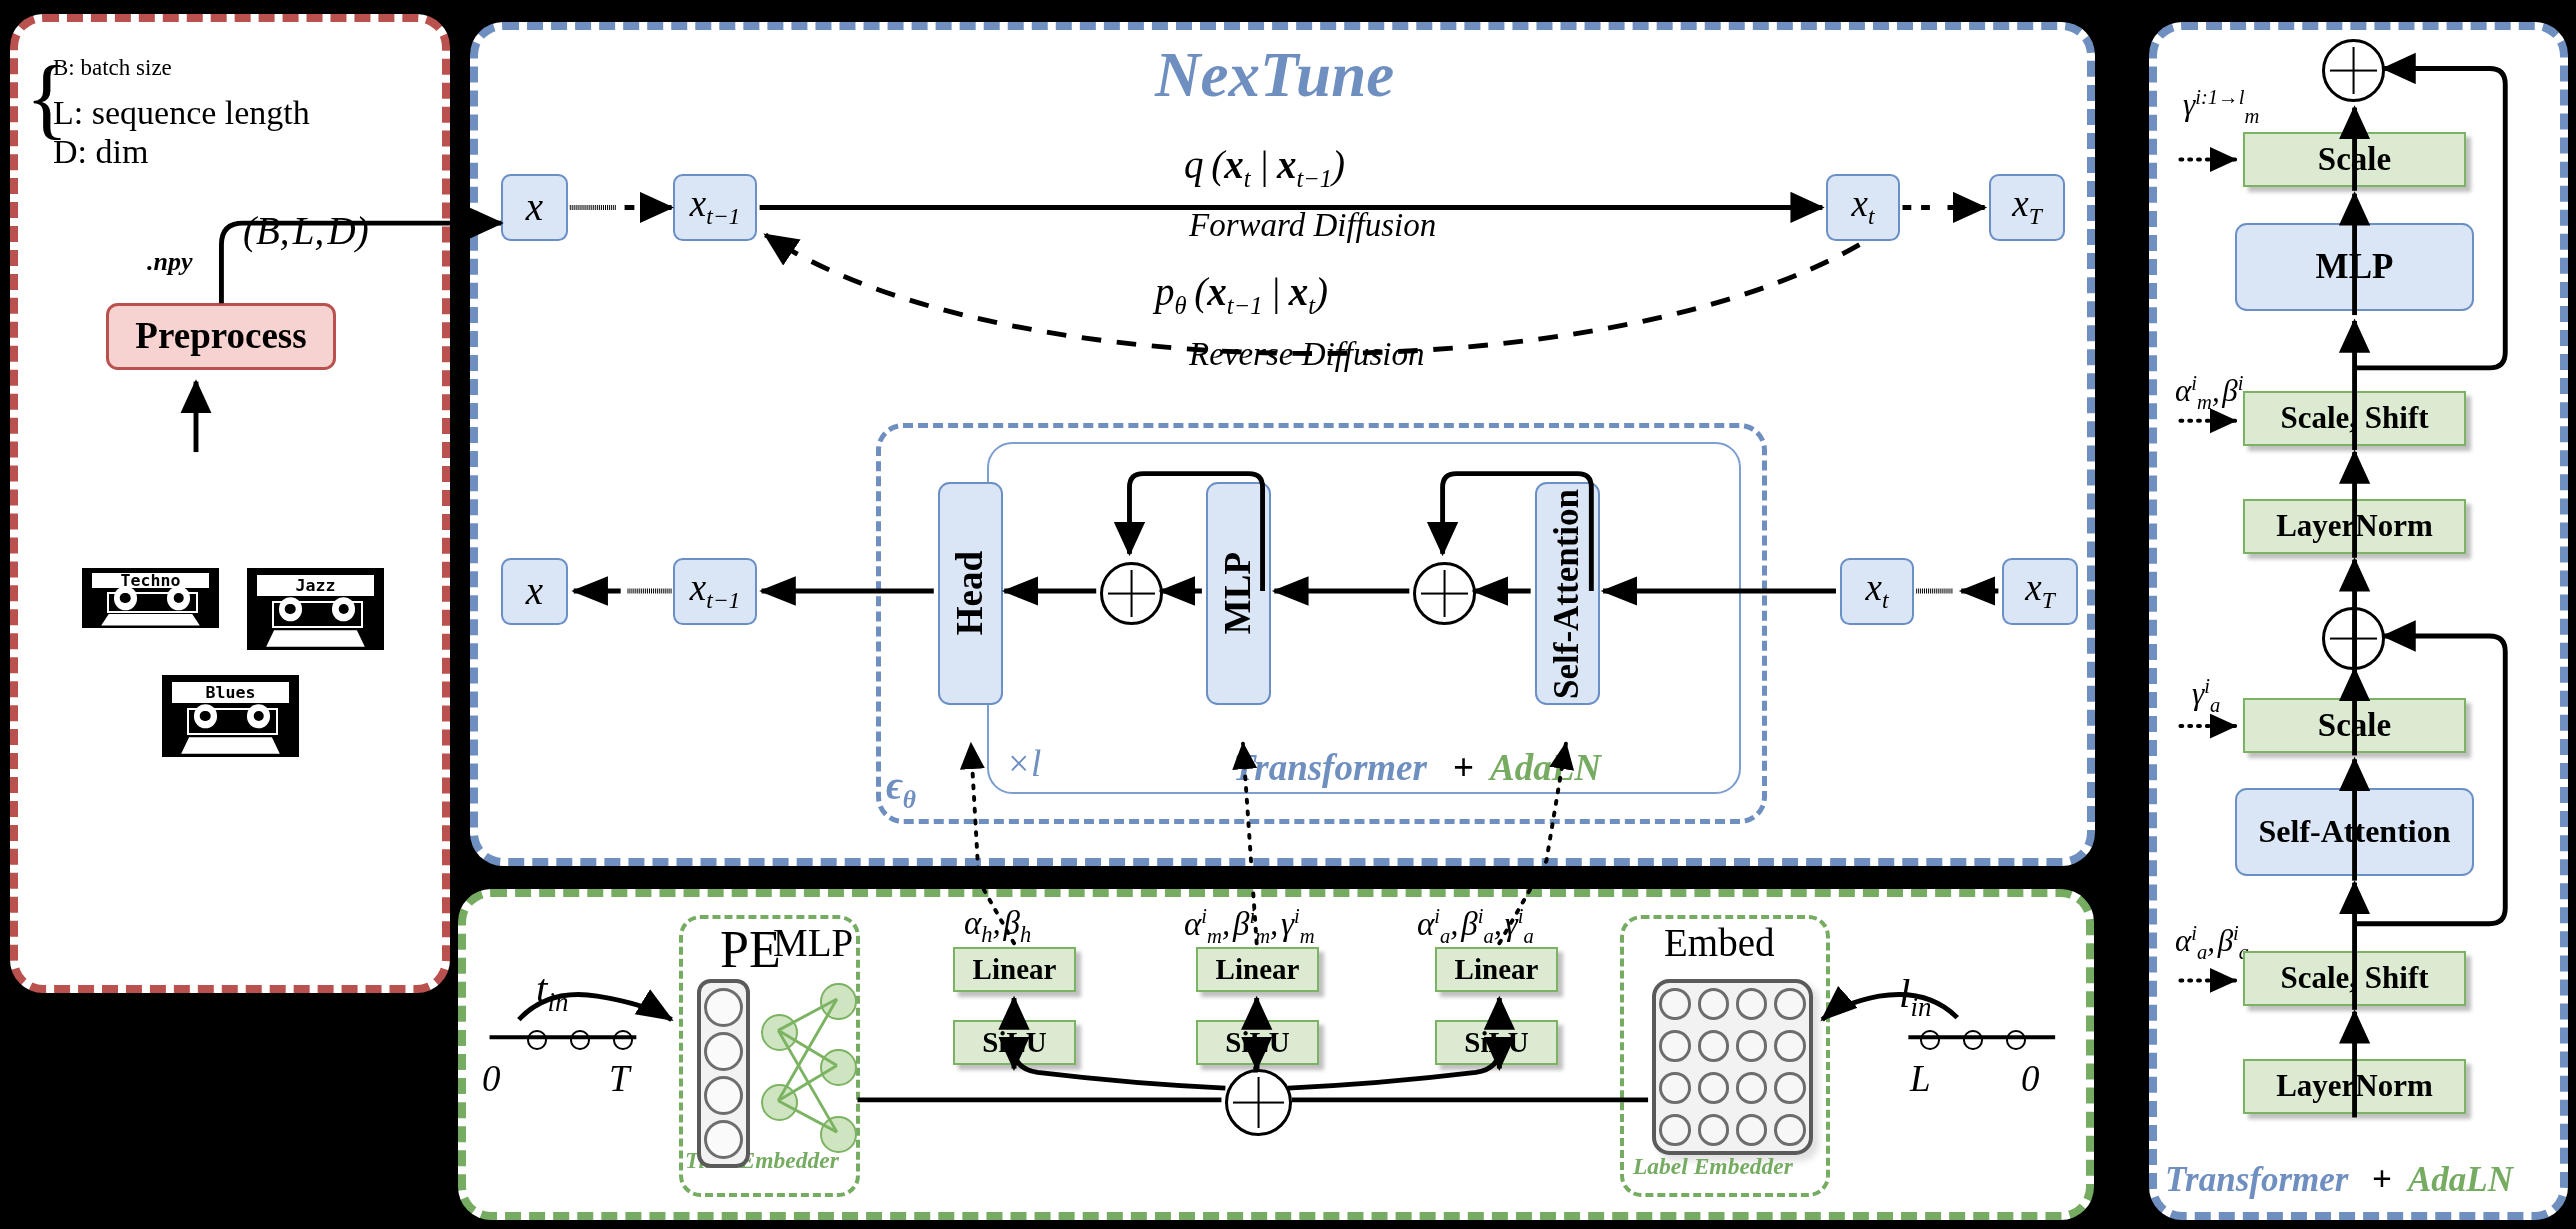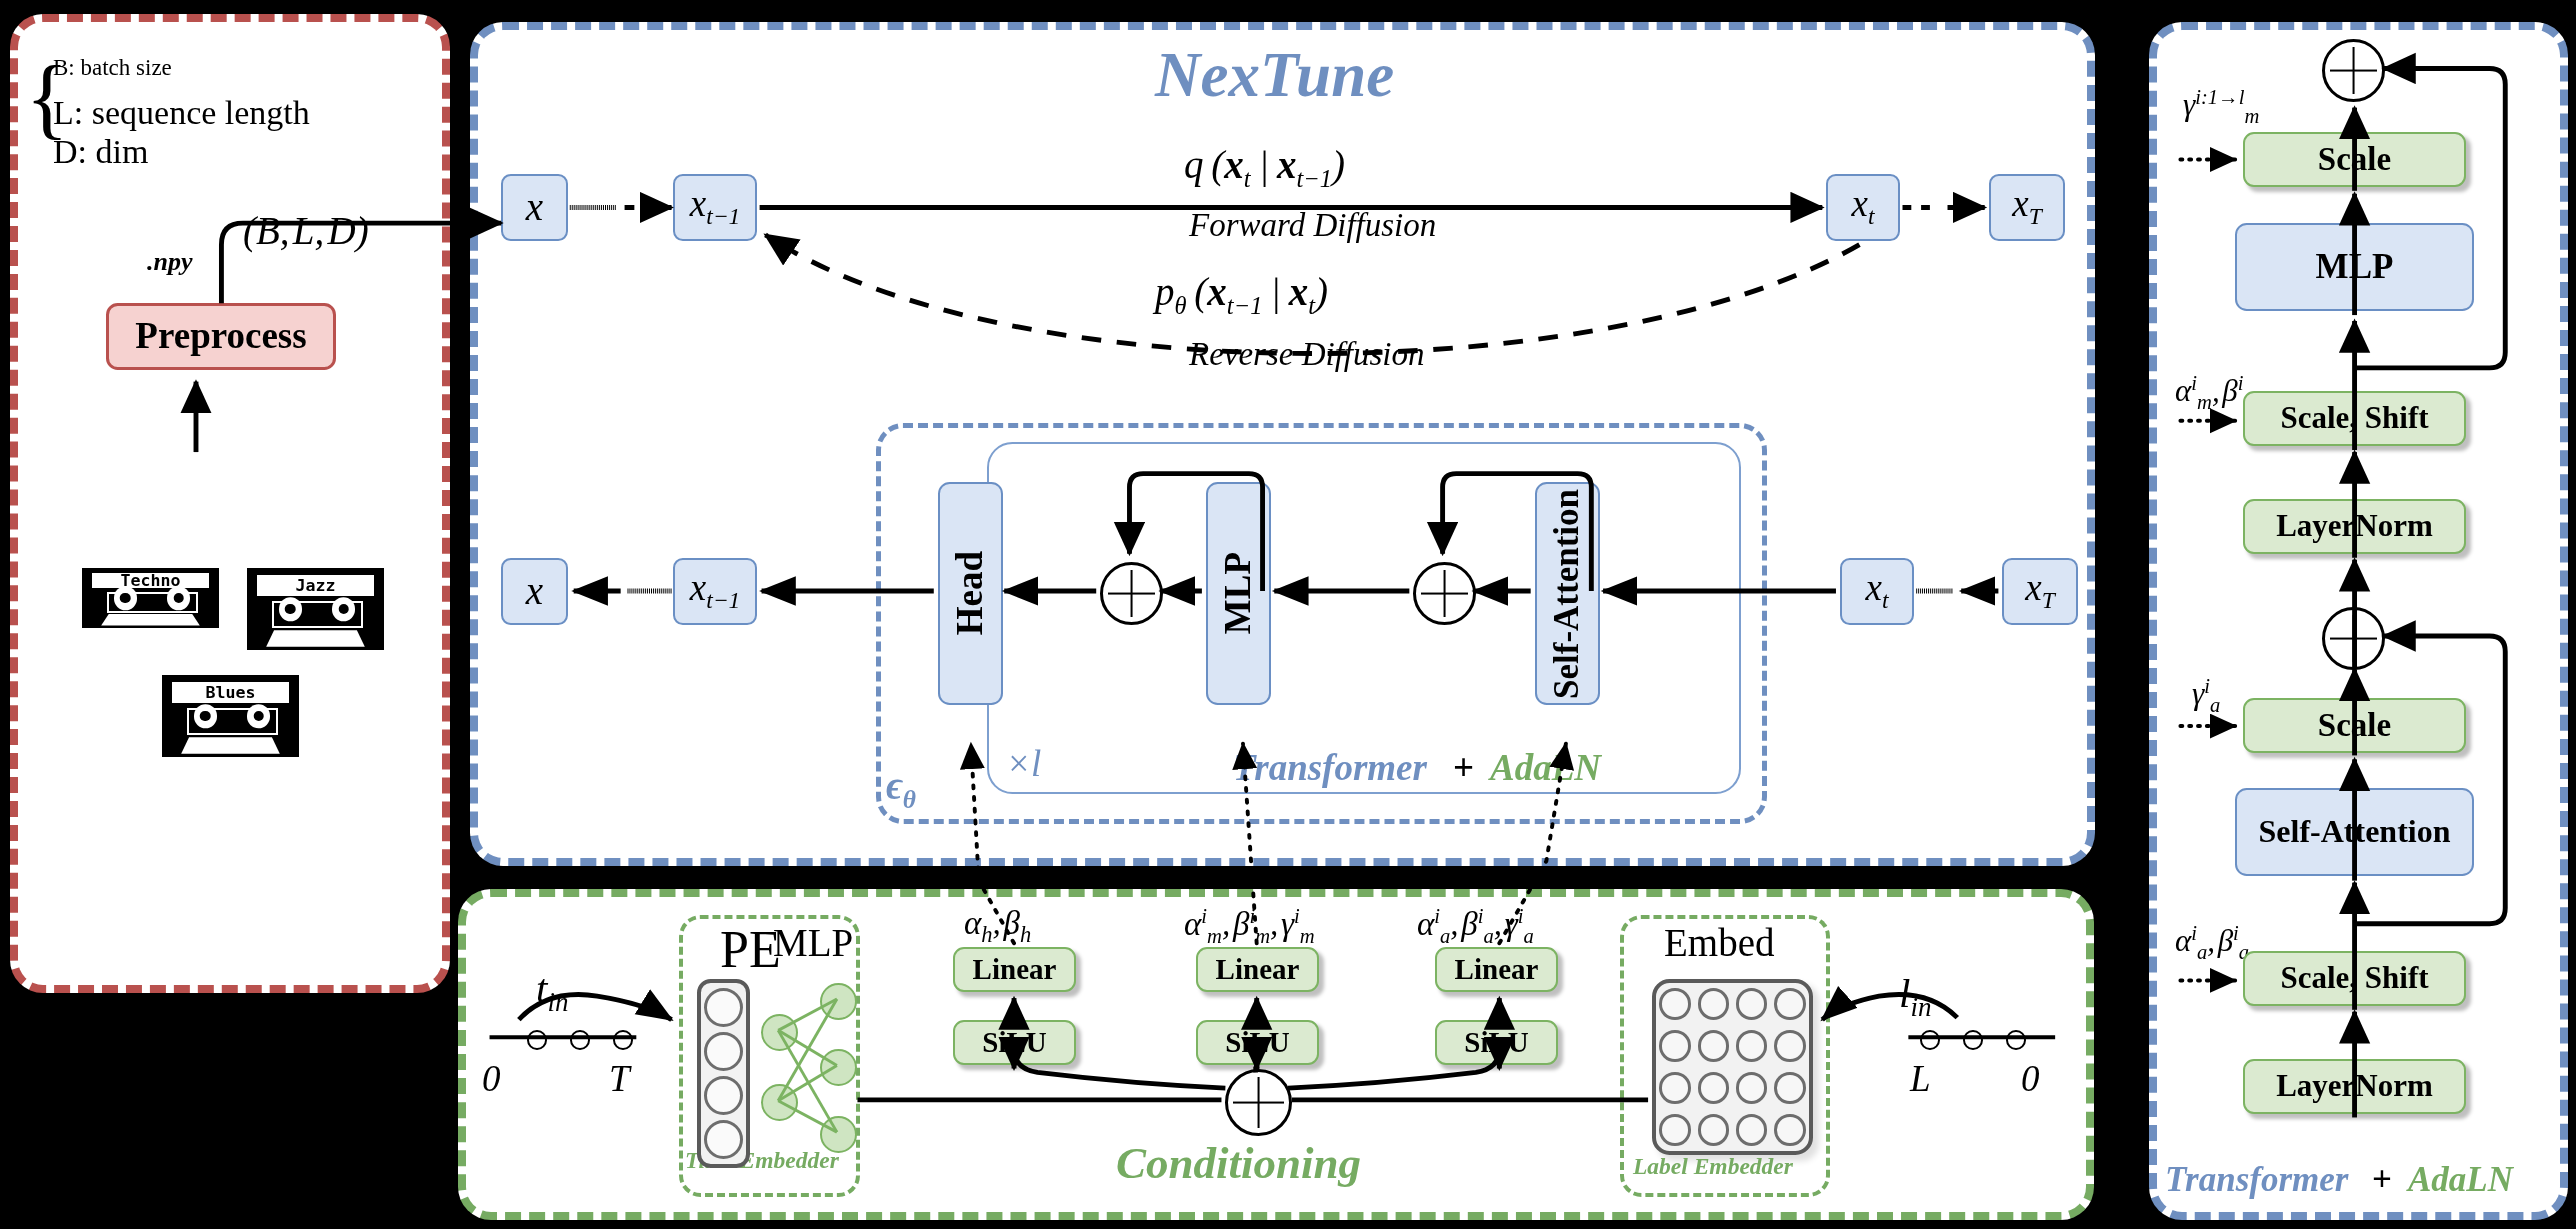--- a/index.html
+++ b/index.html
@@ -19,21 +19,21 @@
   .caption{position:absolute;font-style:italic;font-weight:bold;white-space:nowrap;}
   .cap-red{color:#b9514e;}
   .cap-blue{color:#6f8fc0;}
   .cap-green{color:#76ab62;}
   .plain{position:absolute;white-space:nowrap;color:#000;}
 
   
   .box{position:absolute;box-sizing:border-box;display:flex;align-items:center;justify-content:center;
        text-align:center;line-height:1.05;}
   .box.blue{background:#dae5f5;border:2.9px solid #6a8fc4;border-radius:11.7px;font-weight:bold;}
-  .box.green{background:#dbead0;border:2.9px solid #7cb362;border-radius:11px;font-weight:bold;
+  .box.green{background:#dbead0;border:2.9px solid #7cb362;border-radius:0;font-weight:bold;
              box-shadow:4.9px 4.9px 3.9px rgba(0,0,0,.25);}
   .box.red{background:#f6d2d0;border:3.9px solid #b9514e;border-radius:11.7px;font-weight:bold;}
   .box.xvar{background:#dae5f5;border:2.9px solid #6a8fc4;border-radius:9.8px;font-weight:normal;font-style:italic;}
   .vert{writing-mode:vertical-rl;transform:rotate(180deg);}
   svg.ov{position:absolute;left:0;top:0;width:2576px;height:1229px;pointer-events:none;overflow:visible;}
 
   
   .plus{position:absolute;border:3.9px solid #000;border-radius:50%;background:#fff;}
   .plus::before,.plus::after{content:"";position:absolute;background:#000;}
   .plus::before{left:50%;top:8%;width:2.9px;height:84%;transform:translateX(-50%);}
@@ -173,21 +173,20 @@
   </div>
   <div class="box blue" style="left:1535px;top:482px;width:65px;height:223px;">
     <span class="vert" style="font-size:35px;">Self-Attention</span>
   </div>
 
   <div class="plus" style="left:1100px;top:562px;width:57px;height:57px;"></div>
   <div class="plus" style="left:1413px;top:562px;width:57px;height:57px;"></div>
 
   <div class="panel green" style="left:458px;top:889px;width:1636px;height:331px;"></div>
 
-  <div class="caption cap-green" style="left:1116px;top:1137px;font-size:45px;">Conditioning</div>
 
   <div class="panel thin-green" style="left:679px;top:915px;width:181px;height:282px;"></div>
   <div class="plain" style="left:720px;top:920px;font-size:52px;">PE</div>
   <div class="plain" style="left:773px;top:920px;font-size:39px;">MLP</div>
   <div class="caption cap-green" style="left:685px;top:1147px;font-size:23.5px;">Time Embedder</div>
 
   <div class="pecol" style="left:697px;top:979px;width:45px;height:181px;">
     <span></span>
     <span></span>
     <span></span>

